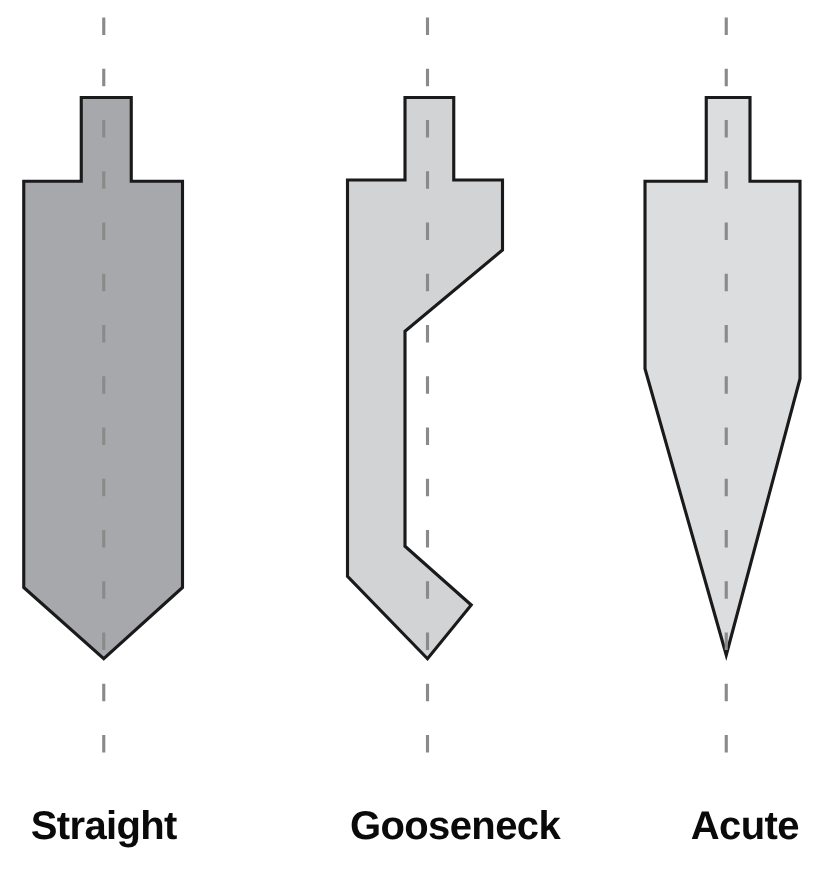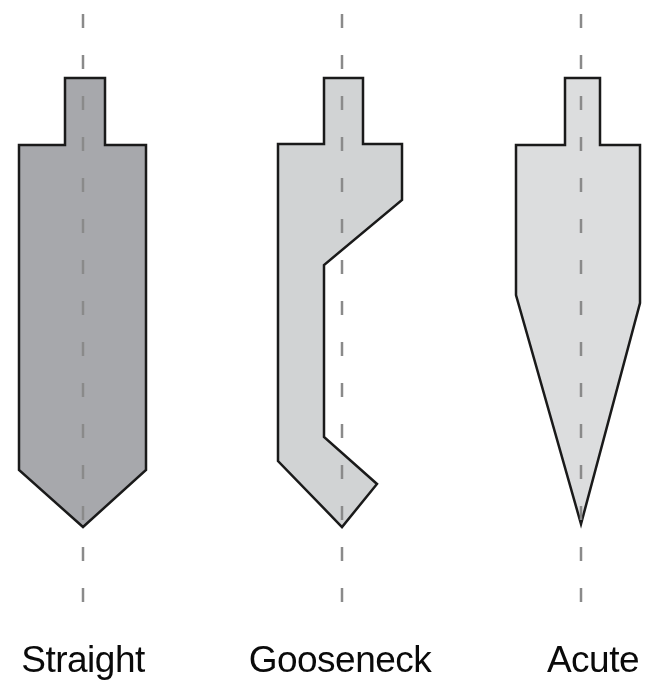--- a/index.html
+++ b/index.html
@@ -2,29 +2,29 @@
 <html><head>
   <meta charset="utf-8">
   <style>
     html, body { margin: 0; padding: 0; background: #ffffff; }
     body { width: 654px; height: 697px; position: relative; overflow: hidden; }
     #diagram { position: absolute; left: 0; top: 0; width: 654px; height: 697px; }
     .label {
       position: absolute;
       top: 636px;
       font-family: "Liberation Sans", sans-serif;
-      font-weight: normal;
-      font-size: 37px;
+      font-weight: bold;
+      font-size: 32px;
       line-height: 48px;
       color: #0a0a0a;
       white-space: nowrap;
       letter-spacing: -0.5px;
     }
     #label-straight { left: 5px; width: 156px; text-align: center; }
-    #label-gooseneck { left: 232px; width: 216px; text-align: center; }
+    #label-gooseneck { left: 232px; width: 216px; text-align: right; }
     #label-acute { left: 525px; width: 114px; text-align: right; }
   </style>
 </head>
 <body>
 
 <svg id="diagram" width="654" height="697" viewBox="0 0 654 697" xmlns="http://www.w3.org/2000/svg">
   <g>
     <polygon id="shape-straight" fill="#a7a8ac" stroke="#1a1a1a" stroke-width="2.5" stroke-linejoin="miter" points="65,78 105,78 105,145 146,145 146,470 83,527 19,470 19,145 65,145"></polygon>
   </g>
   <g>

